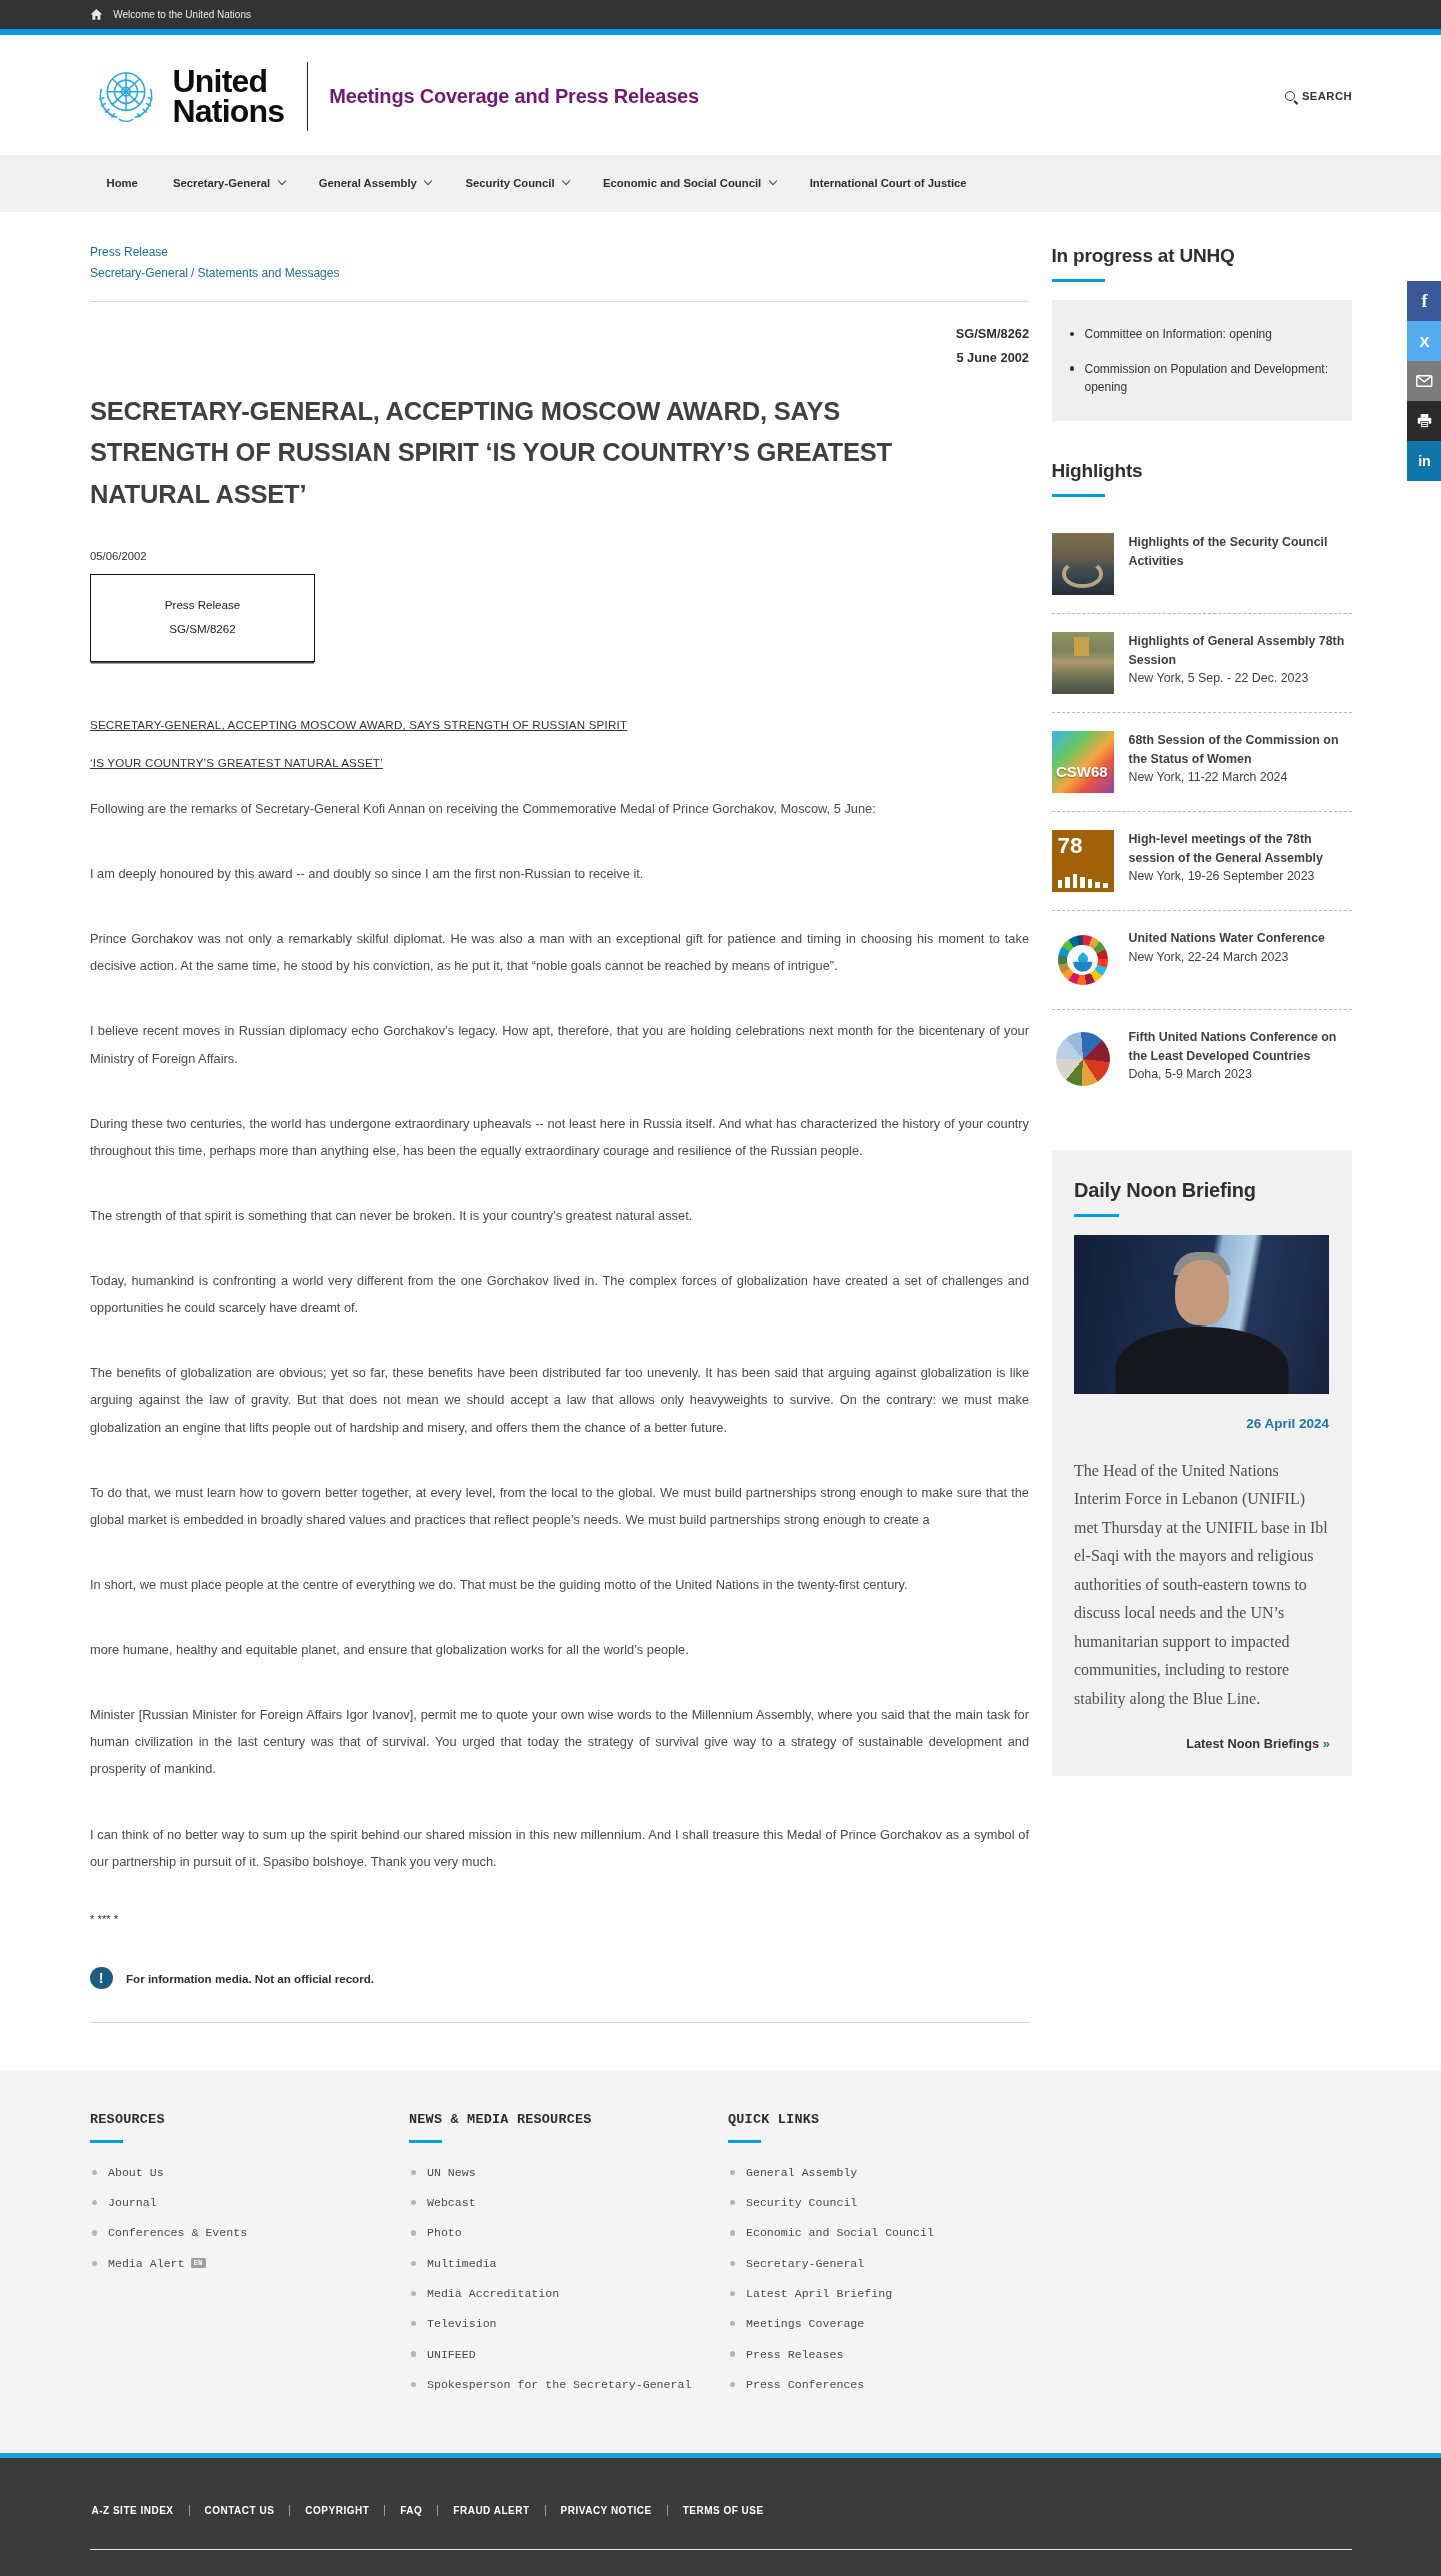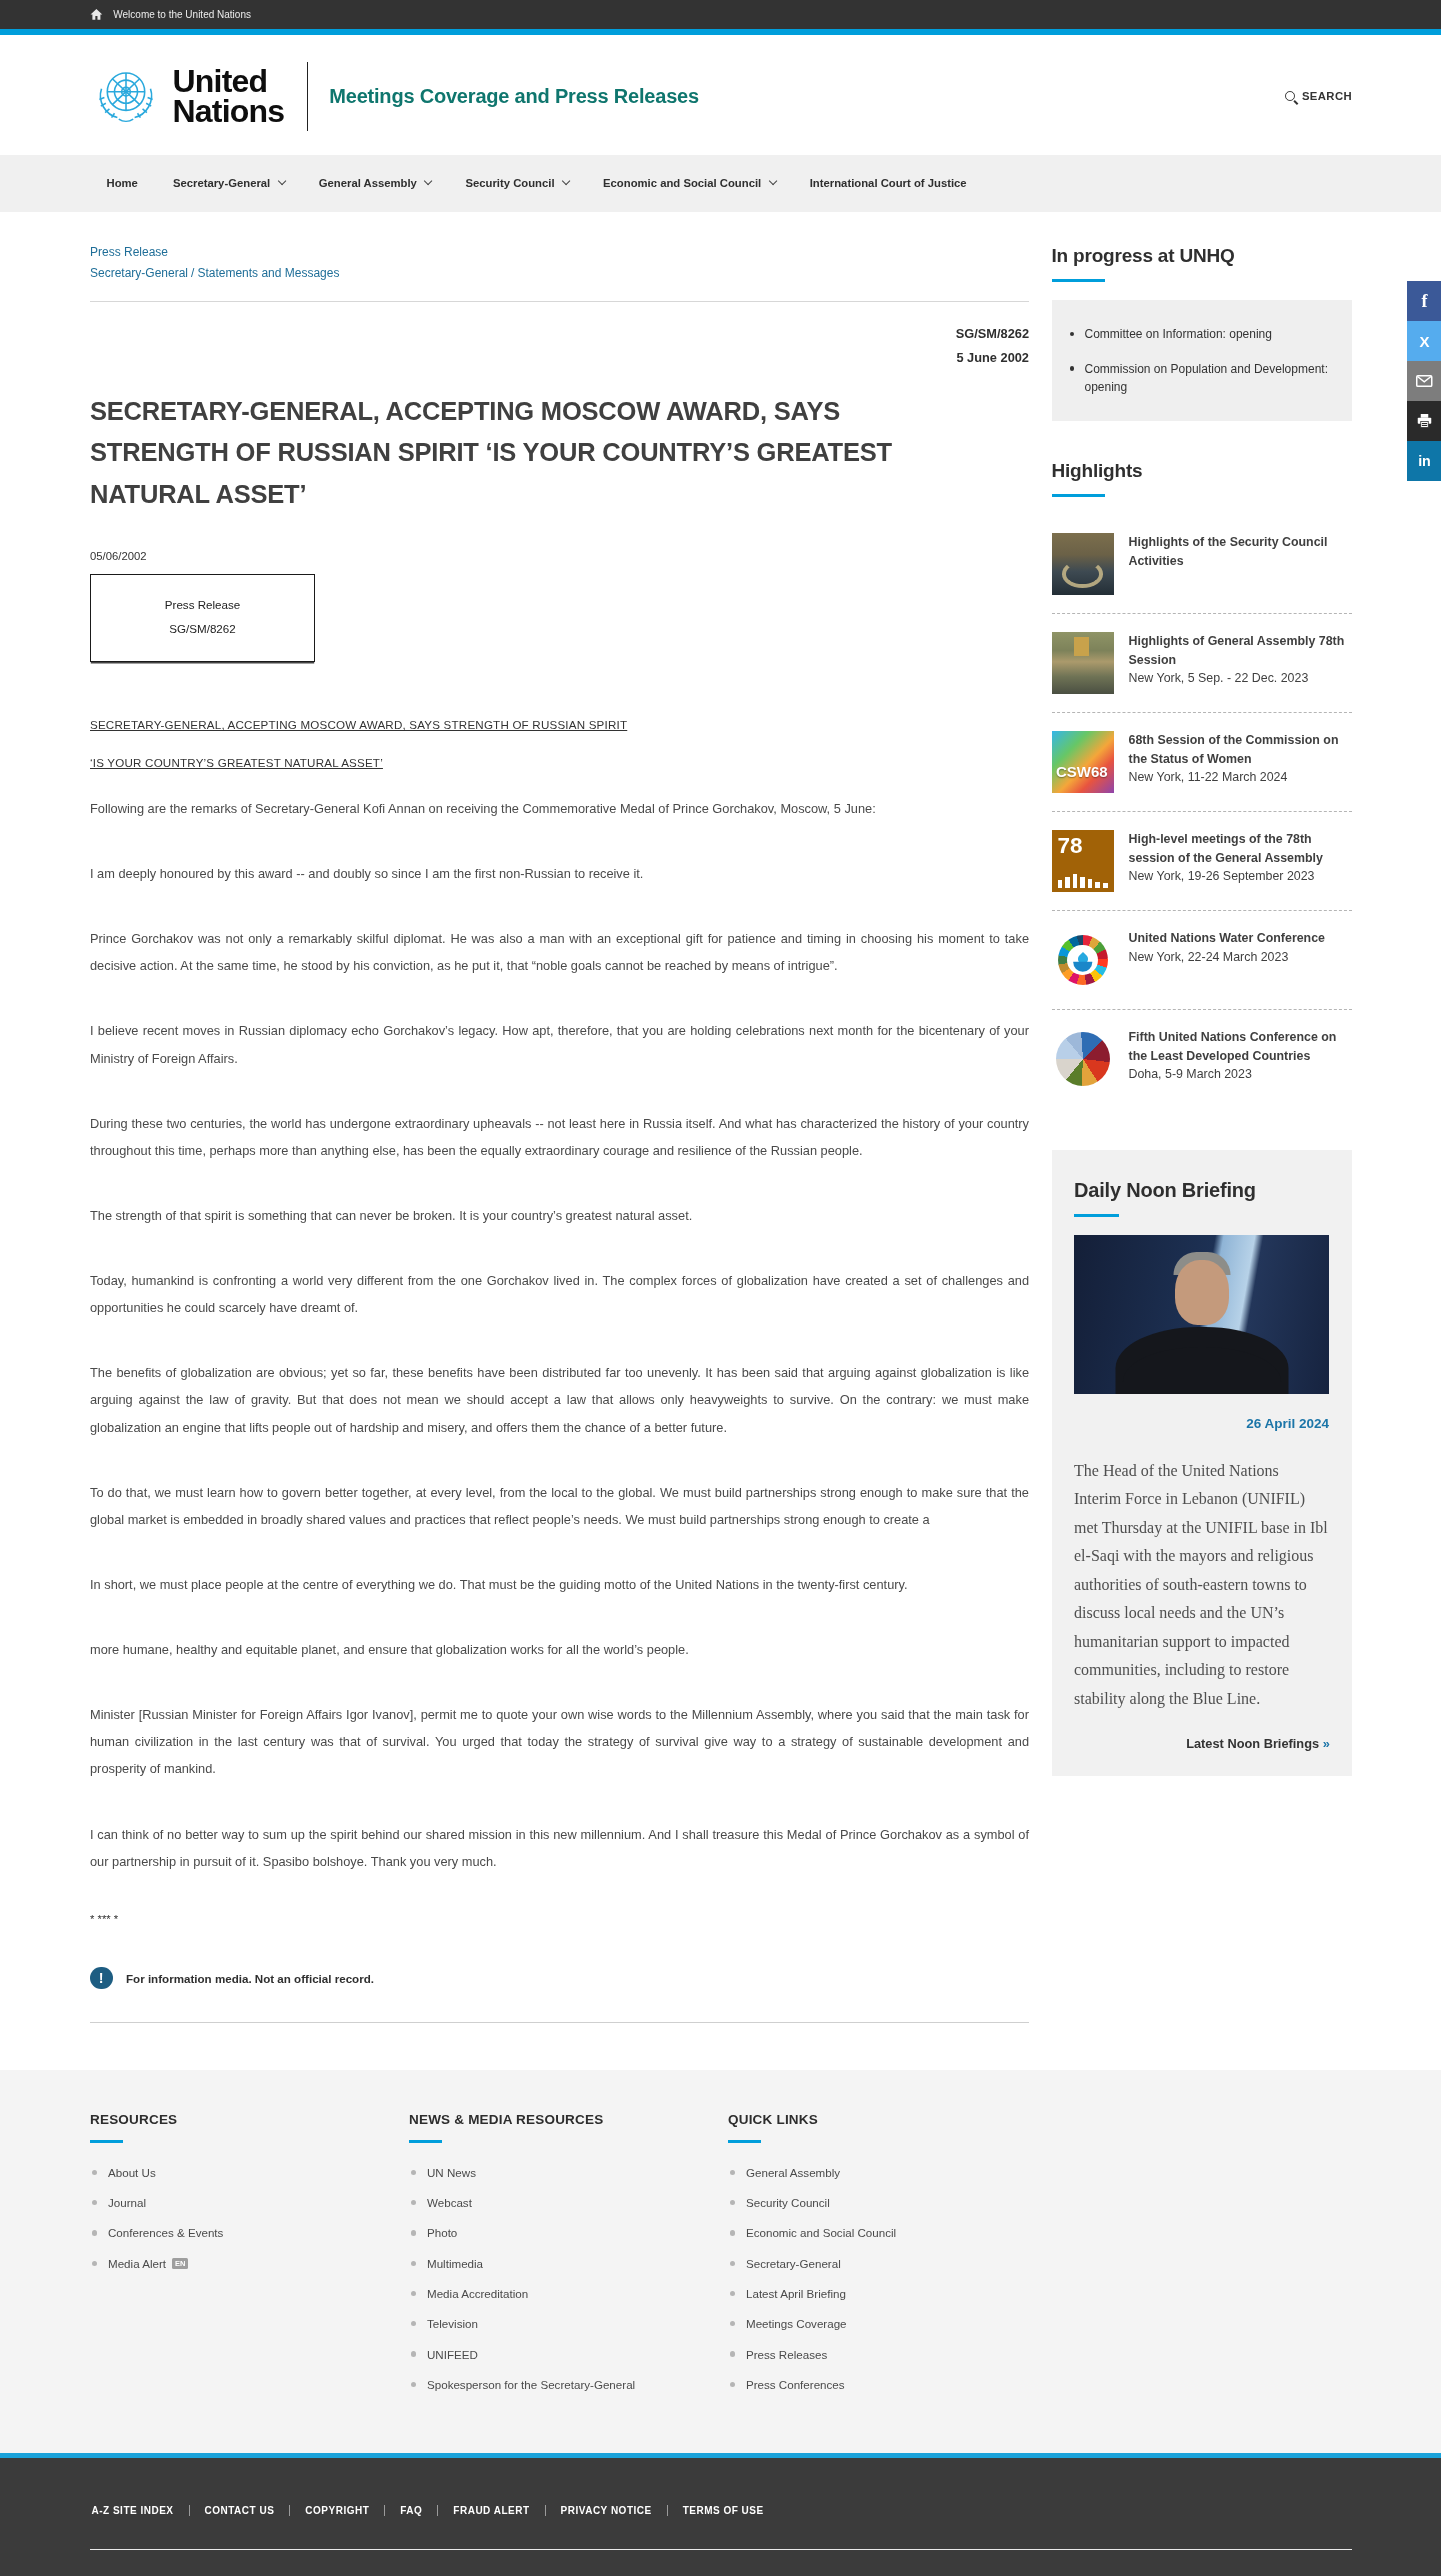--- a/index.html
+++ b/index.html
@@ -14,21 +14,21 @@
   .home-icon svg { display:block; }
   .welcome { color:#ececec; font-size:10px; }
   .accent-line { height:6px; background:#009edb; }
 
   
   header { background:#fff; }
   .header-inner { display:flex; align-items:center; padding:25.5px 0 22.5px; }
   .emblem { width:72px; height:72px; flex-shrink:0; }
   .brand-text { font-size:32px; font-weight:bold; color:#0e0e0e; line-height:0.95; letter-spacing:-0.8px; margin-left:10.5px; }
   .brand-divider { width:1.5px; height:69px; background:#222; margin:0 21px 0 22.5px; }
-  .site-title { font-size:20px; font-weight:bold; color:#0f766e; letter-spacing:-0.2px; }
+  .site-title { font-size:20px; font-weight:bold; color:#701a75; letter-spacing:-0.2px; }
   .search { margin-left:auto; display:flex; align-items:center; gap:6.8px; cursor:pointer; }
   .mag { width:9.8px; height:9.8px; border:1.5px solid #333; border-radius:50%; position:relative; }
   .mag::after { content:""; position:absolute; width:1.9px; height:5.3px; background:#333; left:8.3px; top:7.5px; transform:rotate(-45deg); }
   .search-label { font-size:11.3px; font-weight:bold; color:#333; letter-spacing:0.4px; }
 
   
   .nav-strip { background:#f0f0f0; }
   .nav-inner { display:flex; align-items:center; gap:35px; padding:22.5px 0; padding-left:16.5px; }
   .nav-item { font-size:11.3px; font-weight:bold; color:#2f2f2f; display:flex; align-items:center; gap:7.5px; cursor:pointer;justify-content:flex-end; }
   .caret { width:6px; height:6px; border-right:1.5px solid #444; border-bottom:1.5px solid #444; transform:rotate(45deg) translateY(-1.5px); margin-top:-3px; }
@@ -116,21 +116,21 @@
 
   
   .share-rail { position:absolute; top:281px; right:0; width:35px; z-index:10; }
   .share-btn { width:35px; height:40px; display:flex; align-items:center; justify-content:center; color:#fff; cursor:pointer; }
   .share-btn svg { display:block; }
   .sb-f { font-size:18px; font-weight:bold; font-family:"Liberation Serif", serif; }
   .sb-x { font-size:15px; font-weight:bold; }
   .sb-in { font-size:14.3px; font-weight:bold; }
 
   
-  .footer-light { background:#f4f4f4; margin-top:7.5px; padding:42px 0 45px; }
+  .footer-light { background:#f4f4f4; margin-top:7.5px; padding:42px 0 45px;font-family:Liberation Mono, monospace; }
   .footer-cols { display:flex; }
   .fcol { width:319px; }
   .fcol-title { font-size:13.5px; font-weight:bold; color:#2d2d2d; letter-spacing:0.2px; }
   .fcol .accent-bar { width:33px; margin:13.5px 0 22.5px; }
   .fcol ul { list-style:none; }
   .fcol li { font-size:11.6px; color:#4a4a4a; margin-bottom:17.3px; padding-left:18px; position:relative; cursor:pointer; }
   .fcol li::before { content:""; position:absolute; left:1.5px; top:3.8px; width:5.3px; height:5.3px; border-radius:50%; background:#b5b5b5; }
   .en-badge { display:inline-block; background:#9e9e9e; color:#fff; font-size:7.5px; font-weight:bold; padding:1.5px 3px 0.8px; border-radius:1.5px; margin-left:6px; vertical-align:1.5px; }
 
   

